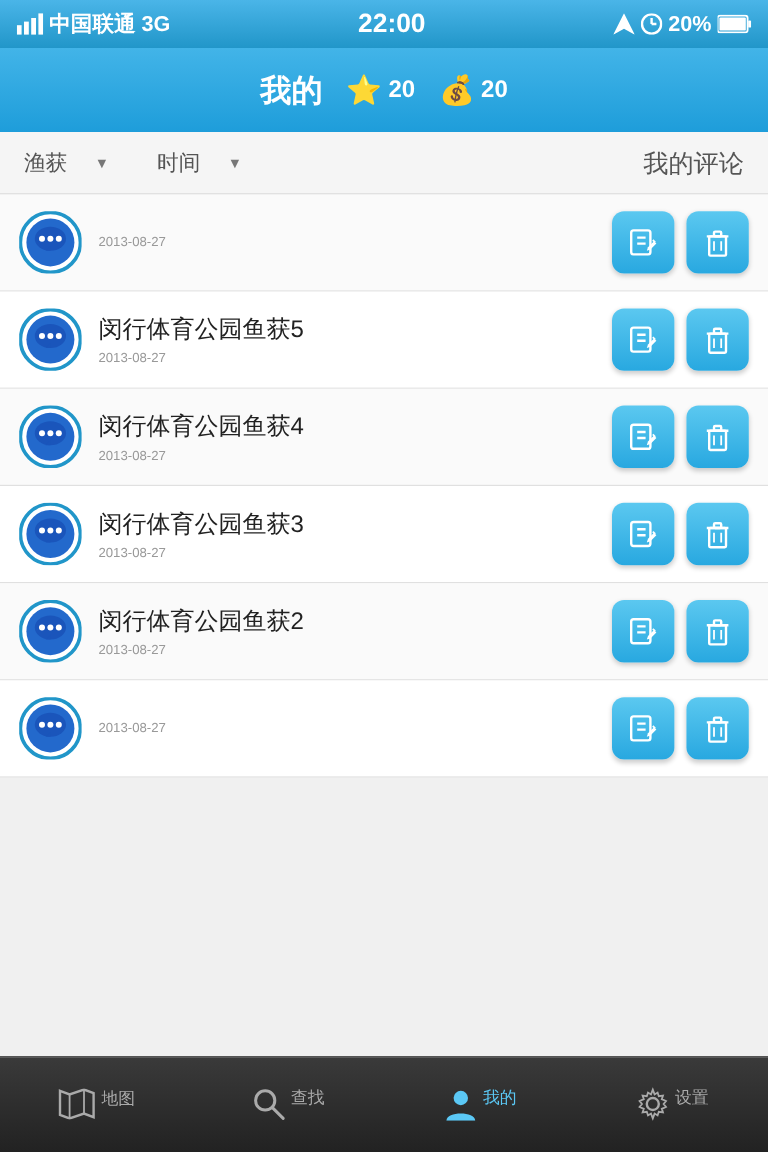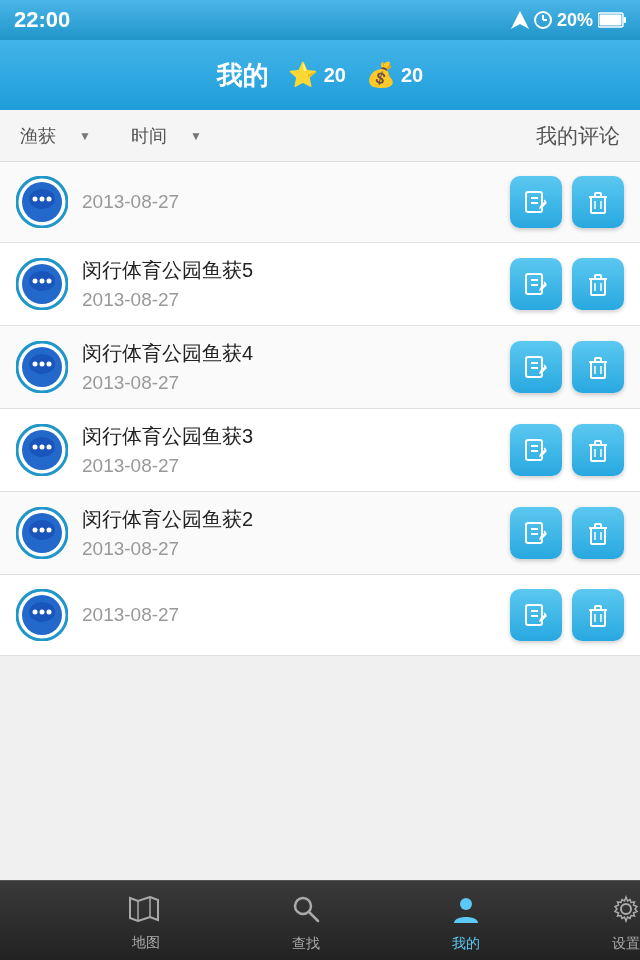--- a/index.html
+++ b/index.html
@@ -113,21 +113,21 @@
     .item-text {
       flex: 1;
     }
     .item-title {
       font-size: 20px;
       color: #222;
       font-weight: 500;
       margin-bottom: 5px;
     }
     .item-date {
-      font-size: 19px;
+      font-size: 11px;
       color: #999;
     }
 
     .item-actions {
       display: flex;
       gap: 10px;
       flex-shrink: 0;
     }
     .action-btn {
       width: 52px;
@@ -151,22 +151,21 @@
     .bottom-nav {
       height: 80px;
       background: linear-gradient(to bottom, #3a3a3a, #222);
       display: flex;
       align-items: center;
       border-top: 1px solid #555;
     }
     .nav-item {
       flex: 1;
       display: flex;
-      flex-direction: column;
-      align-items: flex-end;
+      align-items: flex-start;
       justify-content: center;
       gap: 5px;
       cursor: pointer;
       padding-top: 6px;
     }
     .nav-icon {
       font-size: 26px;
       color: #aaa;
     }
     .nav-icon.active {
@@ -179,20 +178,31 @@
     .nav-label.active {
       color: #4ab8f0;
     }
     .nav-item.active .nav-icon { color: #5bc8f5; }
     .nav-item.active .nav-label { color: #5bc8f5; }
   </style>
 </head>
 <body>
 
 <div class="status-bar">
+  <div class="status-left">
+
+    <svg width="22" height="18" viewBox="0 0 22 18">
+      <rect x="0" y="10" width="4" height="8" fill="white"></rect>
+      <rect x="6" y="7" width="4" height="11" fill="white"></rect>
+      <rect x="12" y="4" width="4" height="14" fill="white"></rect>
+      <rect x="18" y="0" width="4" height="18" fill="white"></rect>
+    </svg>
+    <span>中国联通</span>
+    <span>3G</span>
+  </div>
   <div class="status-center">22:00</div>
   <div class="status-right">
 
     <svg width="18" height="18" viewBox="0 0 18 18">
       <polygon points="9,0 18,18 9,13 0,18" fill="white"></polygon>
     </svg>
 
     <svg width="18" height="18" viewBox="0 0 18 18">
       <circle cx="9" cy="9" r="8" fill="none" stroke="white" stroke-width="2"></circle>
       <line x1="9" y1="4" x2="9" y2="9" stroke="white" stroke-width="2"></line>

